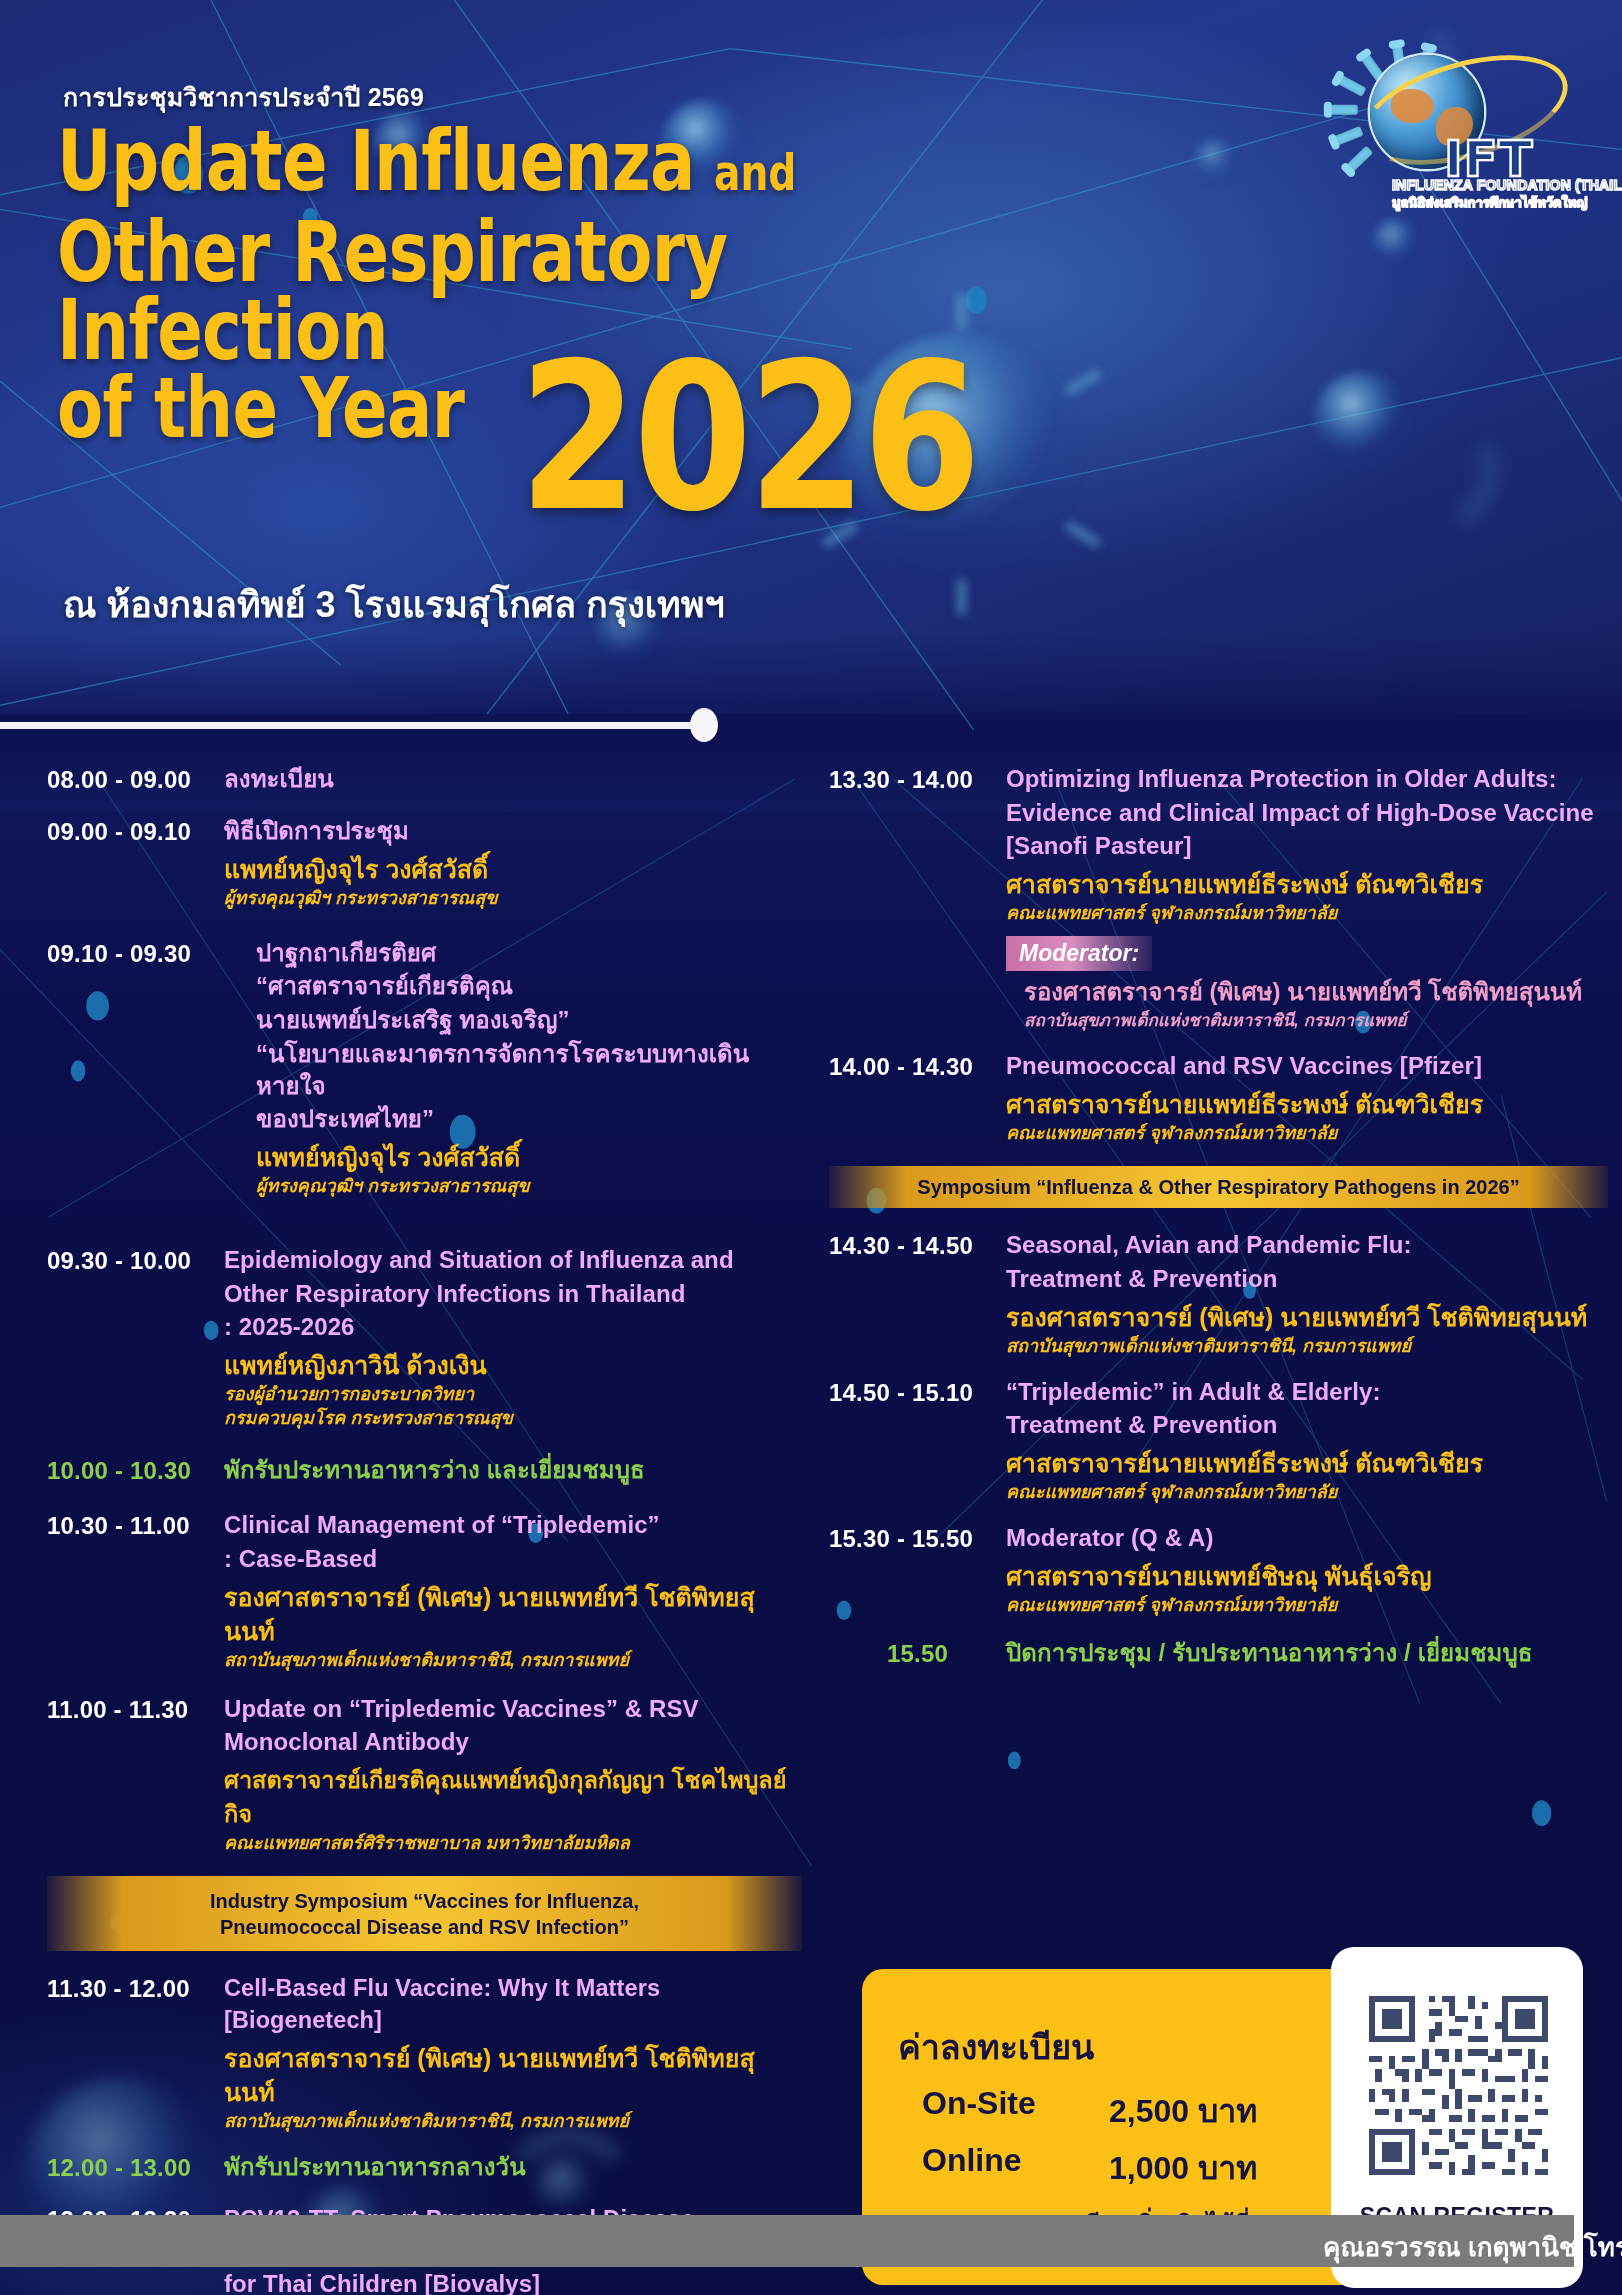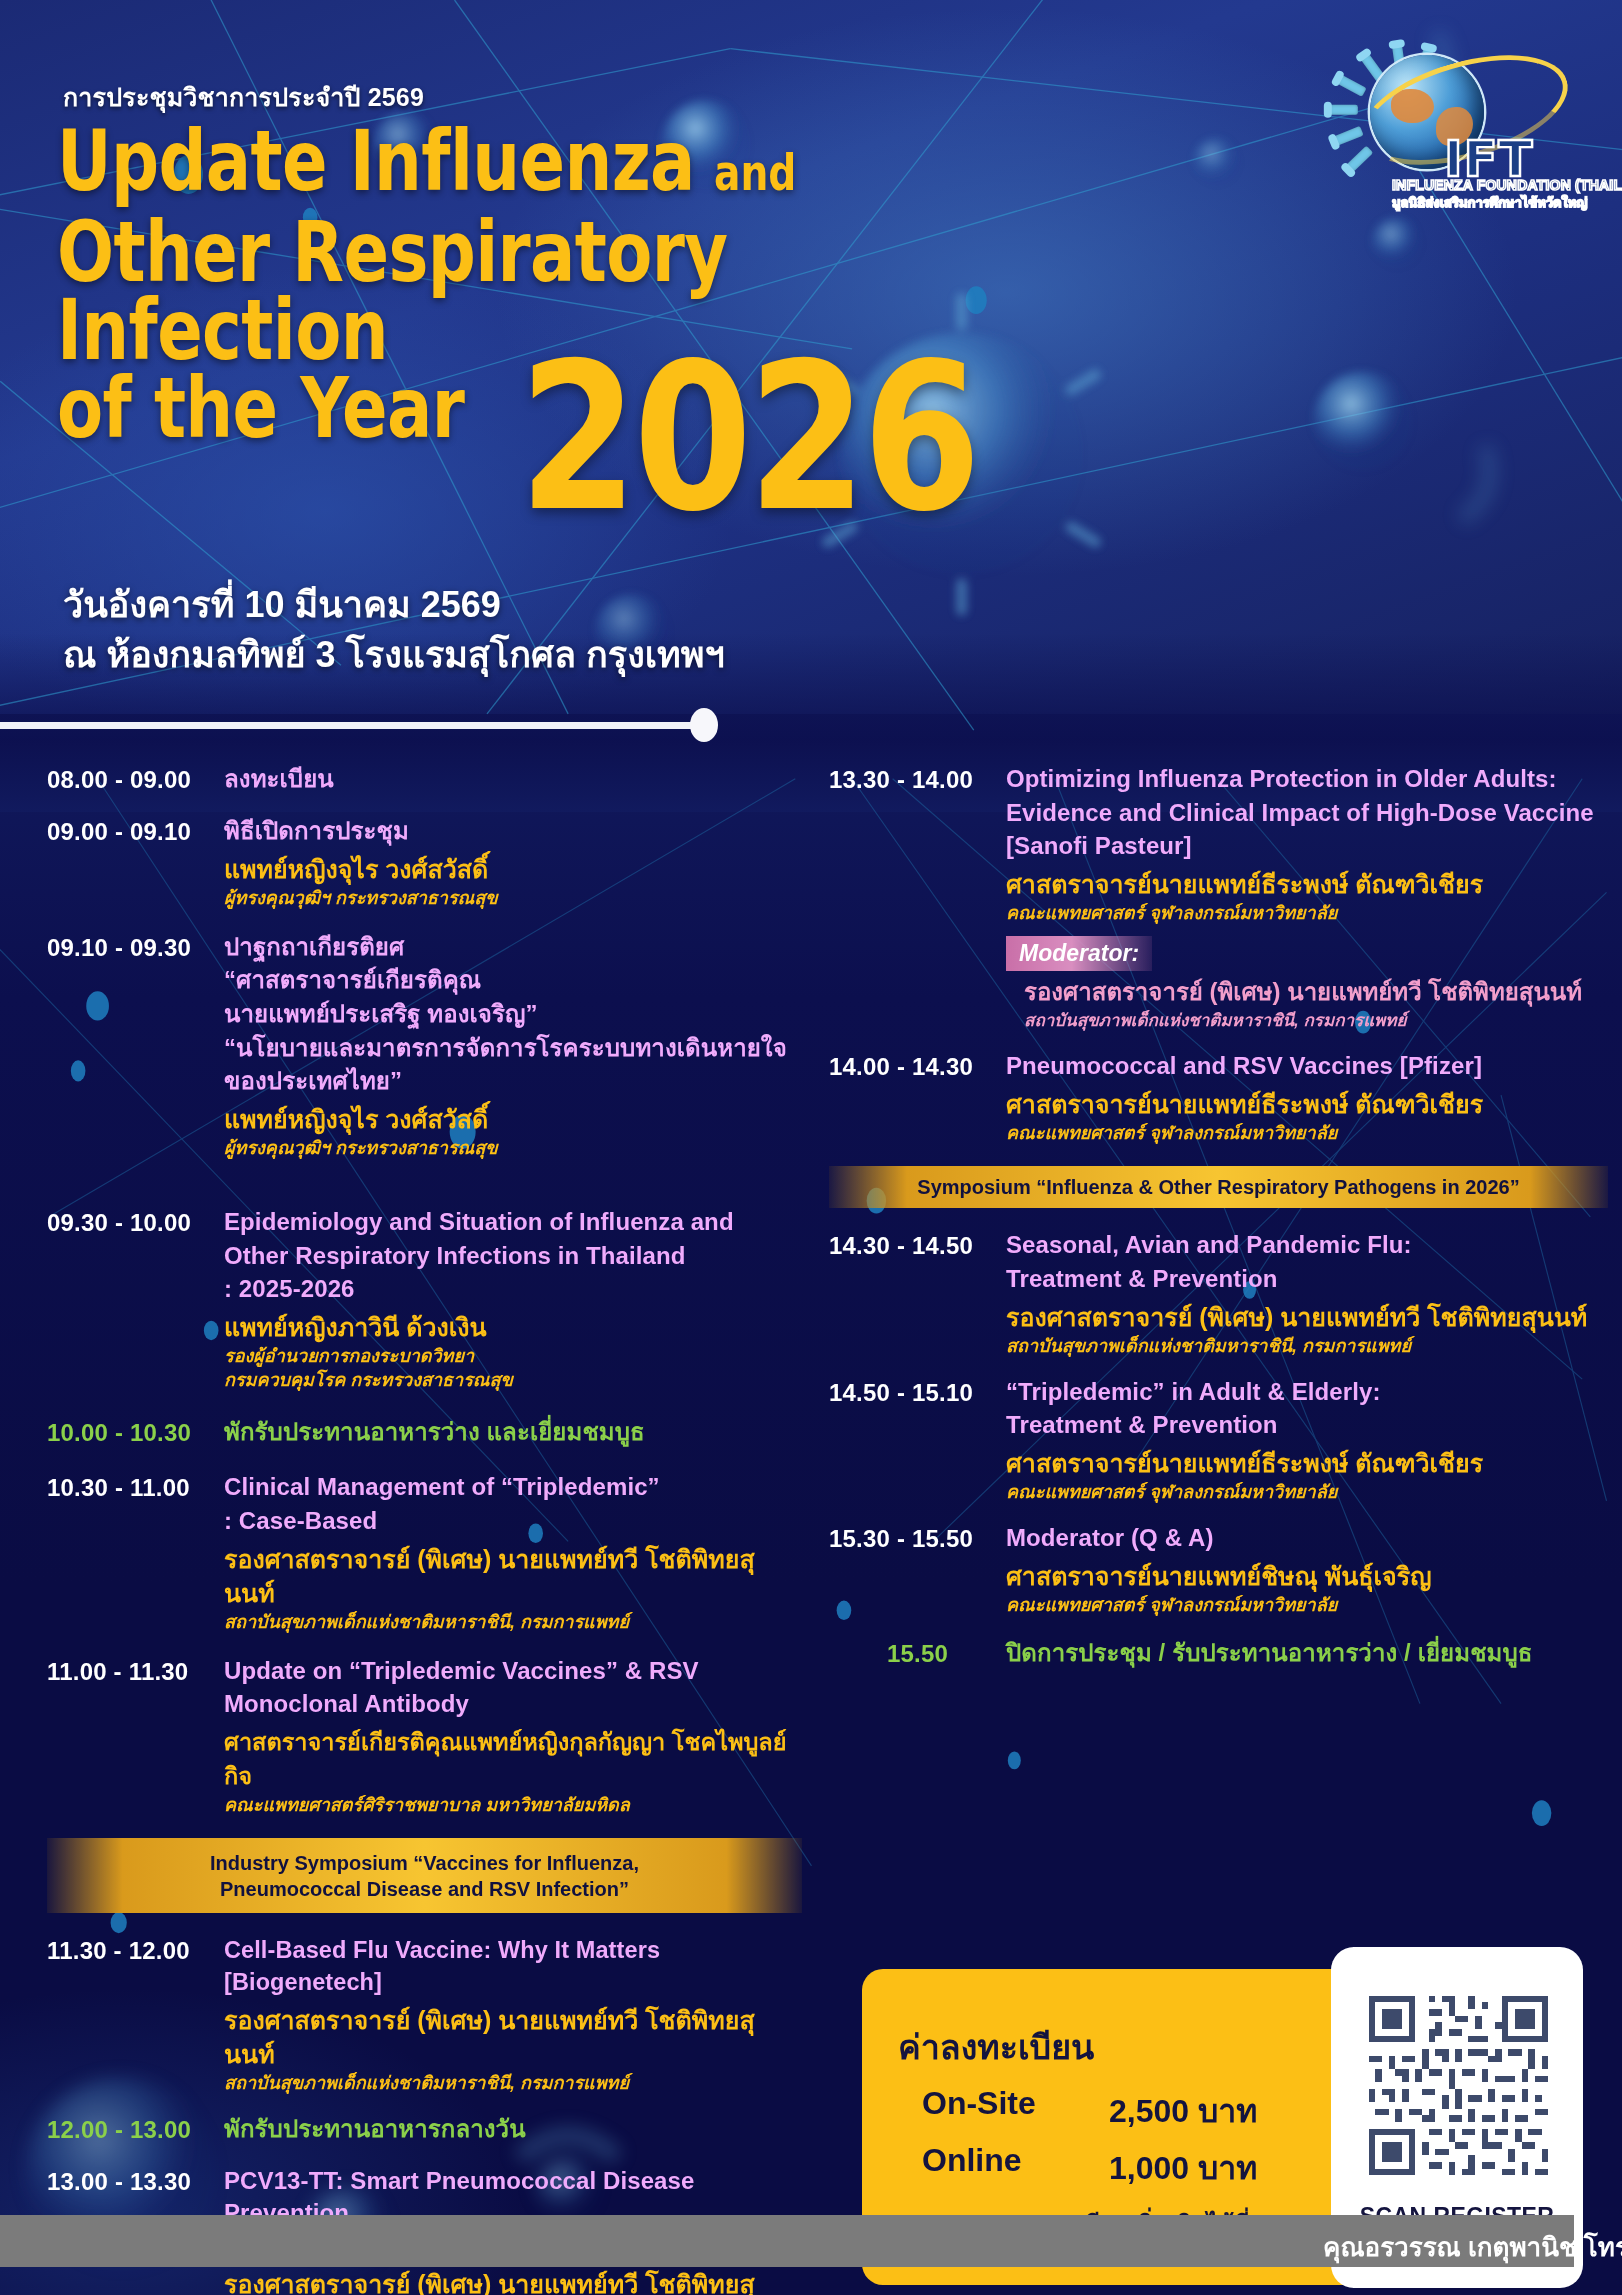--- a/index.html
+++ b/index.html
@@ -305,21 +305,20 @@
   <div class="title-block">
     <div class="t-line"><span>Update Influenza</span><span class="and">and</span></div>
     <div class="t-line">Other Respiratory</div>
     <div class="t-line">Infection</div>
     <div class="t-line">of the Year</div>
   </div>
 
   <div class="year-big">2026</div>
 
   <div class="datetime">
-    <div>วันอังคารที่ 10 มีนาคม 2569</div>
     <div>ณ ห้องกมลทิพย์ 3  โรงแรมสุโกศล กรุงเทพฯ</div>
   </div>
 
   <div class="rule"></div>
   <div class="rule-dot"></div>
 
   <div class="logo">
     <div class="spikes">
       <div class="spike" style="left:3.2px;  top:50px;  transform:rotate(-90deg);">
           <i></i>
@@ -361,21 +360,21 @@
 
     <div class="row">
       <div class="time">09.00 - 09.10</div>
       <div class="body">
         <div class="topic">พิธีเปิดการประชุม</div>
         <div class="speaker">แพทย์หญิงจุไร  วงศ์สวัสดิ์</div>
         <div class="affil">ผู้ทรงคุณวุฒิฯ กระทรวงสาธารณสุข</div>
       </div>
     </div>
 
-    <div class="row" style="margin-top:21px;">
+    <div class="row" style="margin-top:27px;gap:32px;">
       <div class="time">09.10 - 09.30</div>
       <div class="body">
         <div class="topic">ปาฐกถาเกียรติยศ</div>
         <div class="topic">“ศาสตราจารย์เกียรติคุณ</div>
         <div class="topic">นายแพทย์ประเสริฐ  ทองเจริญ”</div>
         <div class="topic">“นโยบายและมาตรการจัดการโรคระบบทางเดินหายใจ</div>
         <div class="topic">ของประเทศไทย”</div>
         <div class="speaker">แพทย์หญิงจุไร  วงศ์สวัสดิ์</div>
         <div class="affil">ผู้ทรงคุณวุฒิฯ กระทรวงสาธารณสุข</div>
       </div>

